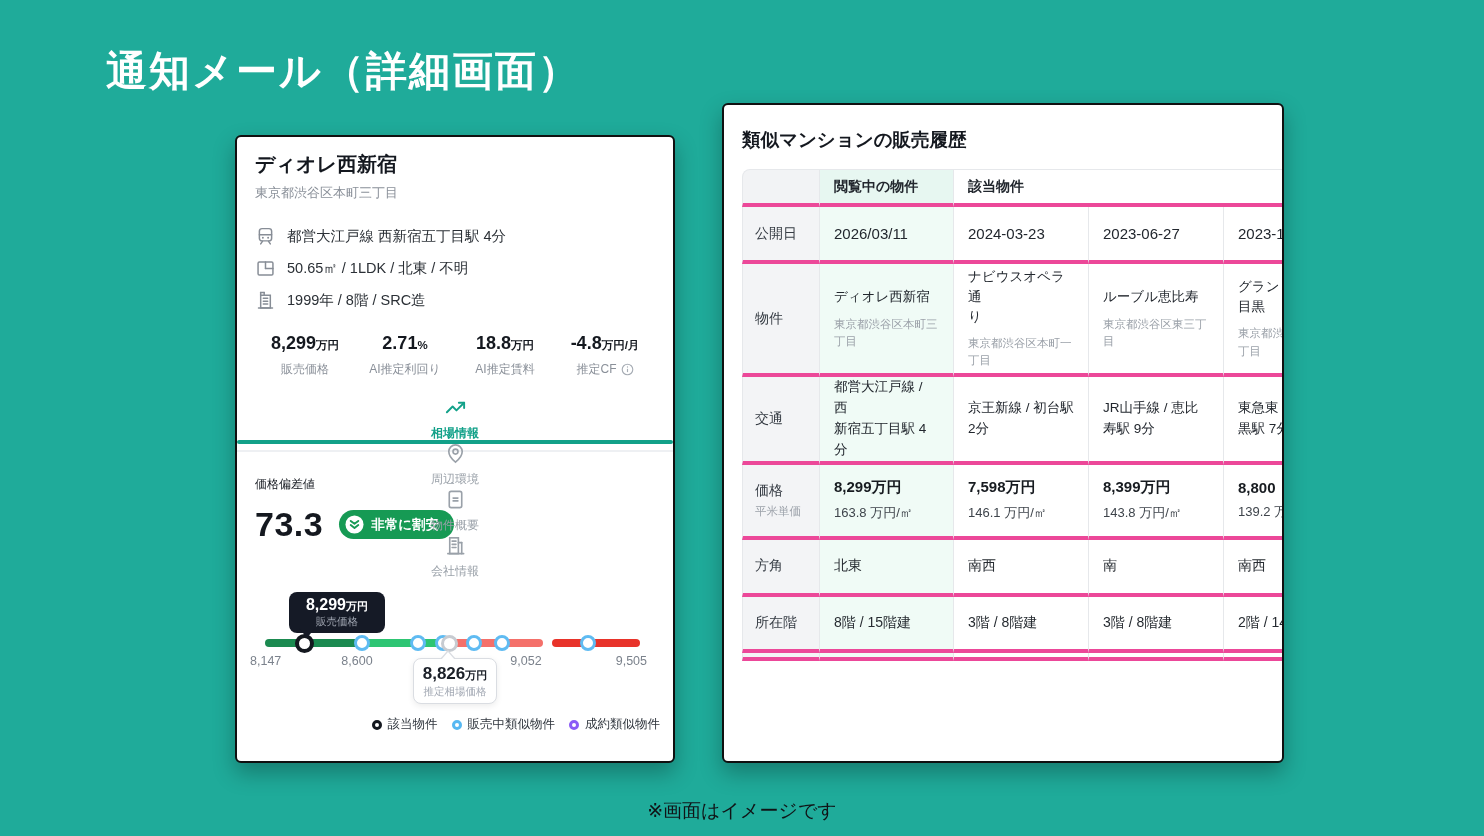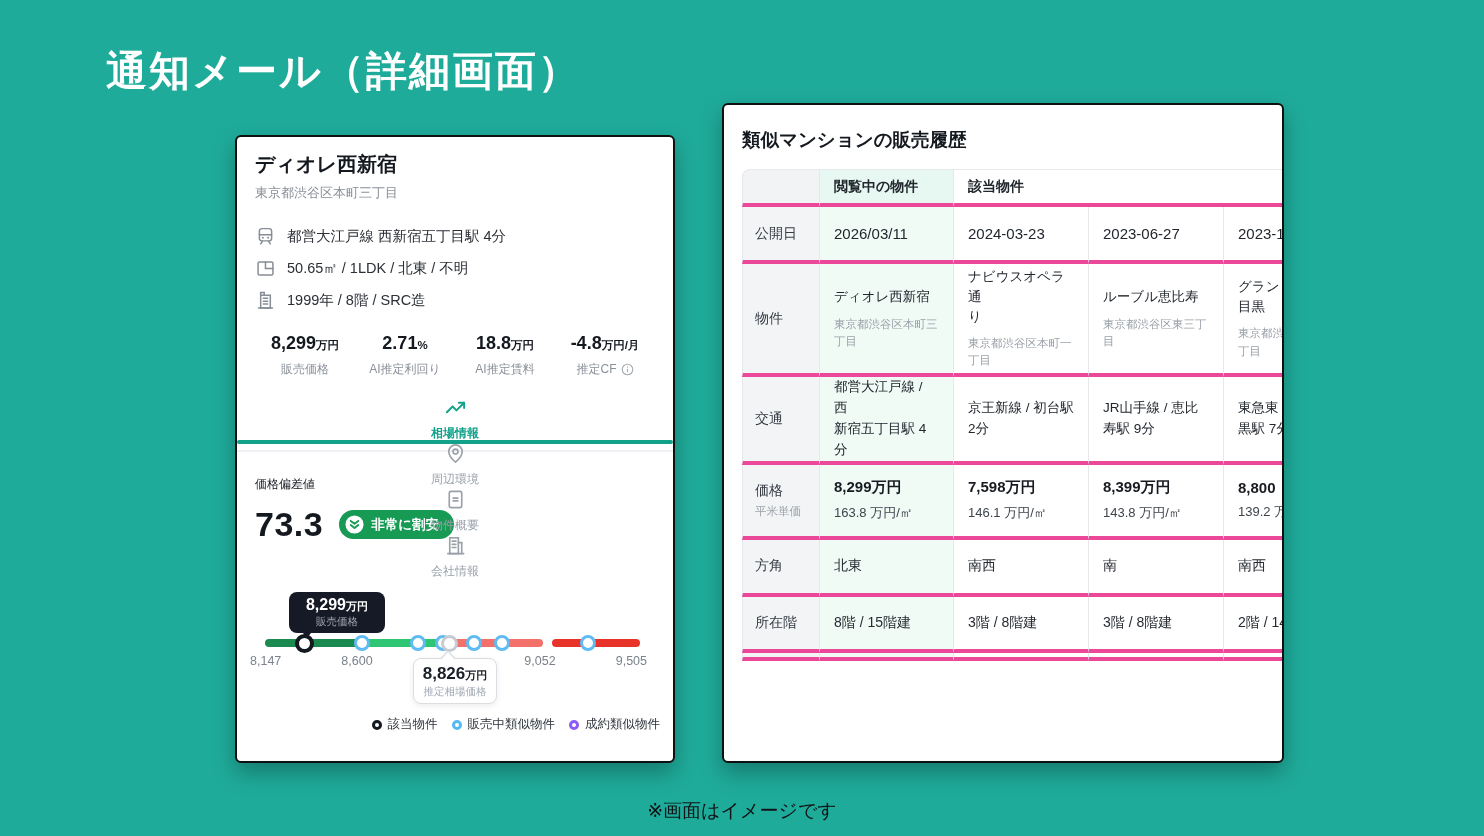--- a/index.html
+++ b/index.html
@@ -265,21 +265,21 @@
       <div class="dot dot-blue" style="left:173px"></div>
       <div class="dot dot-blue" style="left:198px"></div>
       <div class="dot dot-blue" style="left:229px"></div>
       <div class="dot dot-blue" style="left:257px"></div>
       <div class="dot dot-blue" style="left:343px"></div>
       <div class="dot dot-gray"></div>
       <div class="dot dot-black"></div>
 
       <span class="tick" style="left:13px">8,147</span>
       <span class="tick c" style="left:120px">8,600</span>
-      <span class="tick c" style="left:303px">9,052</span>
+      <span class="tick c" style="left:289px">9,052</span>
       <span class="tick" style="right:26px">9,505</span>
 
       <div class="tip-white">
         <div><span class="tv">8,826</span><span class="tu">万円</span></div>
         <div class="tl">推定相場価格</div>
       </div>
 
       <div class="legend">
         <span class="li">
             <span class="ring ring-black"></span>

